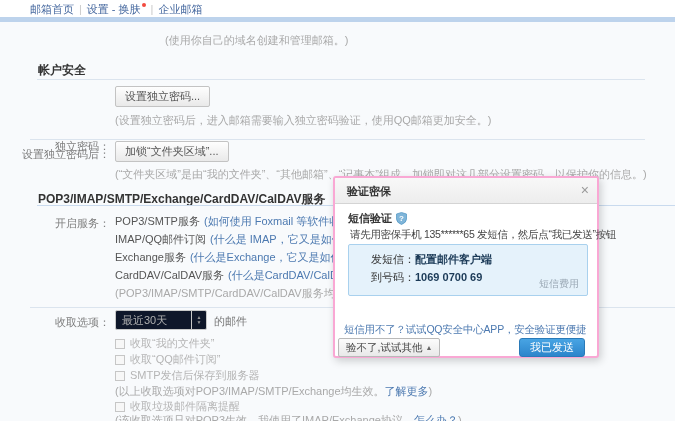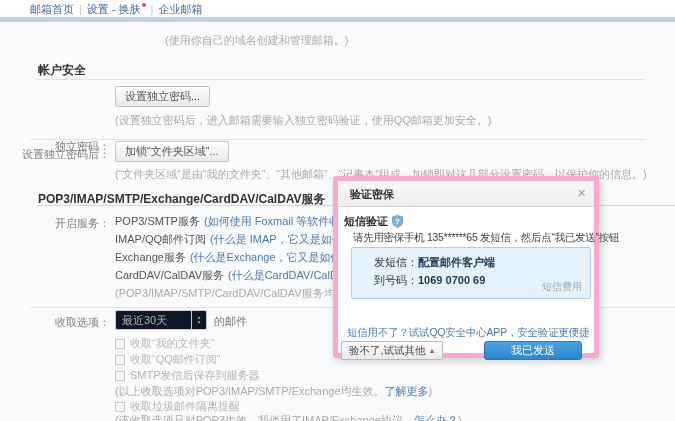--- a/index.html
+++ b/index.html
@@ -43,51 +43,51 @@
   .spinner {
     width:15px; border-left:1px solid #c9c9c9; display:flex; flex-direction:column;
     align-items:center; justify-content:center; color:#9a9a9a; font-size:5px; line-height:5px;
   }
   .chk-row { position:absolute; left:115px; display:flex; align-items:center; color:#b5b5b5; white-space:nowrap; }
   .chk { width:10px; height:10px; border:1px solid #c6c6c6; background:#f7f7f7; margin-right:5px; flex:none; }
 
   
   .dialog {
     position:absolute; left:333px; top:176px; width:266px; height:182px; z-index:10;
-    background:#fff; border:5px solid #f9a8d4; border-radius:3px;
+    background:#fff; border:2px solid #f9a8d4; border-radius:3px;
     box-shadow:2px 3px 9px rgba(0,0,0,.18);
   }
   .dlg-header {
     position:absolute; top:0; left:0; right:0; height:26px;
     background:linear-gradient(#f8f8f8,#ededed); border-bottom:1px solid #d4d4d4;
     border-radius:2px 2px 0 0;
   }
   .dlg-title { position:absolute; left:12px; top:6px; font-weight:bold; font-size:11px; color:#333; }
   .dlg-close { position:absolute; right:8px; top:3px; font-size:14px; color:#999; cursor:pointer; line-height:18px; }
-  .sms-title { position:absolute; left:6px; top:33px; font-weight:bold; font-size:11px; color:#333; }
+  .sms-title { position:absolute; left:13px; top:33px; font-weight:bold; font-size:11px; color:#333; }
   .shield { vertical-align:-3px; margin-left:4px; }
   .dlg-desc { position:absolute; left:15px; top:50px; font-size:10.5px; color:#444; white-space:nowrap; letter-spacing:-0.3px; }
   .sms-box {
     position:absolute; left:13px; top:66px; width:240px; height:52px;
     background:#e5f2fb; border:1px solid #a9d1ee; border-radius:2px;
   }
   .box-line1 { position:absolute; left:22px; top:7px; white-space:nowrap; }
   .box-line2 { position:absolute; left:22px; top:25px; white-space:nowrap; }
   .box-label { color:#333; }
   .box-value { font-weight:bold; color:#1b3a57; }
   .fee { position:absolute; right:8px; bottom:4px; font-size:10px; color:#9aa8b4; cursor:pointer; }
   .alt-link { position:absolute; left:9px; top:145px; font-size:10.5px; white-space:nowrap; letter-spacing:-0.2px; }
   .btn-other {
     position:absolute; left:3px; top:160px; height:19px; line-height:17px; padding:0 7px;
     border:1px solid #b9b9b9; border-radius:2px; background:linear-gradient(#fcfcfc,#e9e9e9);
     color:#444; font-size:10.5px; cursor:pointer; white-space:nowrap;
   }
   .btn-other .arrow { font-size:7px; color:#666; margin-left:3px; vertical-align:1px; }
   .btn-send {
-    position:absolute; right:12px; top:160px; height:19px; line-height:17px; padding:0 26px;
+    position:absolute; right:12px; top:160px; height:19px; line-height:17px; padding:0 10px;
     background:linear-gradient(#48a4e4,#2c85cb); border:1px solid #2a7ab8; border-radius:3px;
     color:#fff; font-size:11px; cursor:pointer;
   }
 </style>
 </head>
 <body>
 
 <div class="screen">
 
   <div class="topbar">

